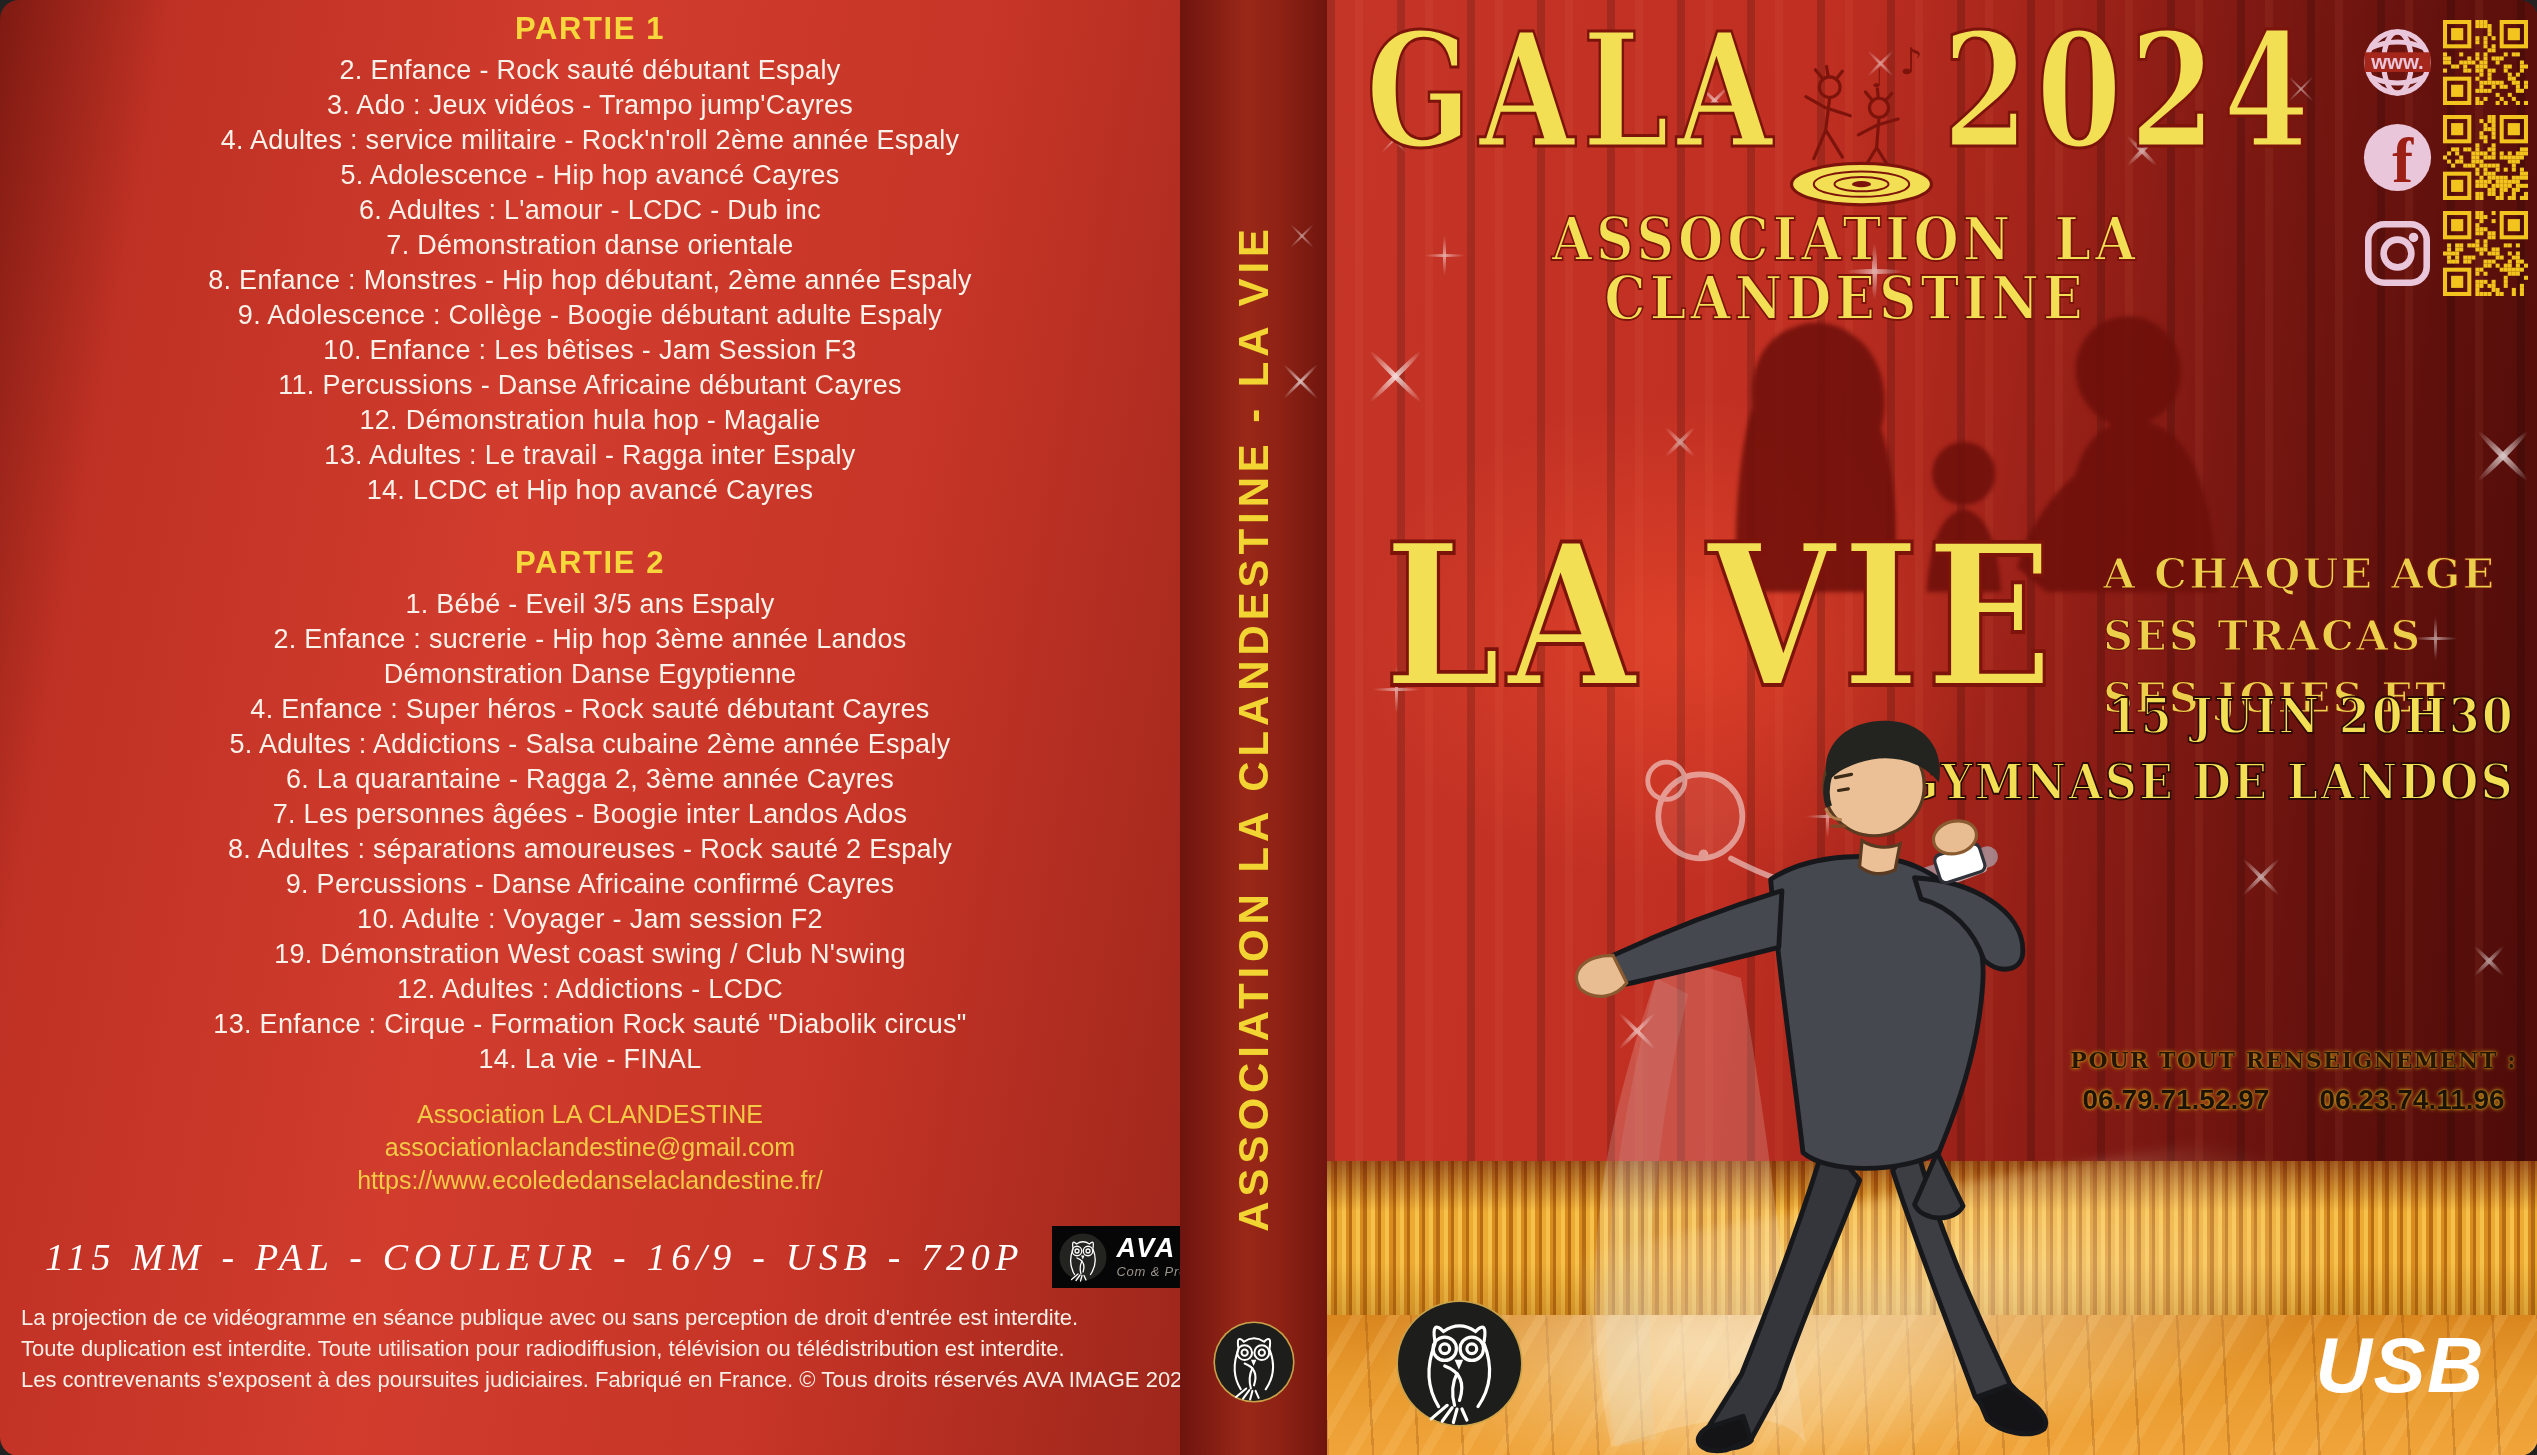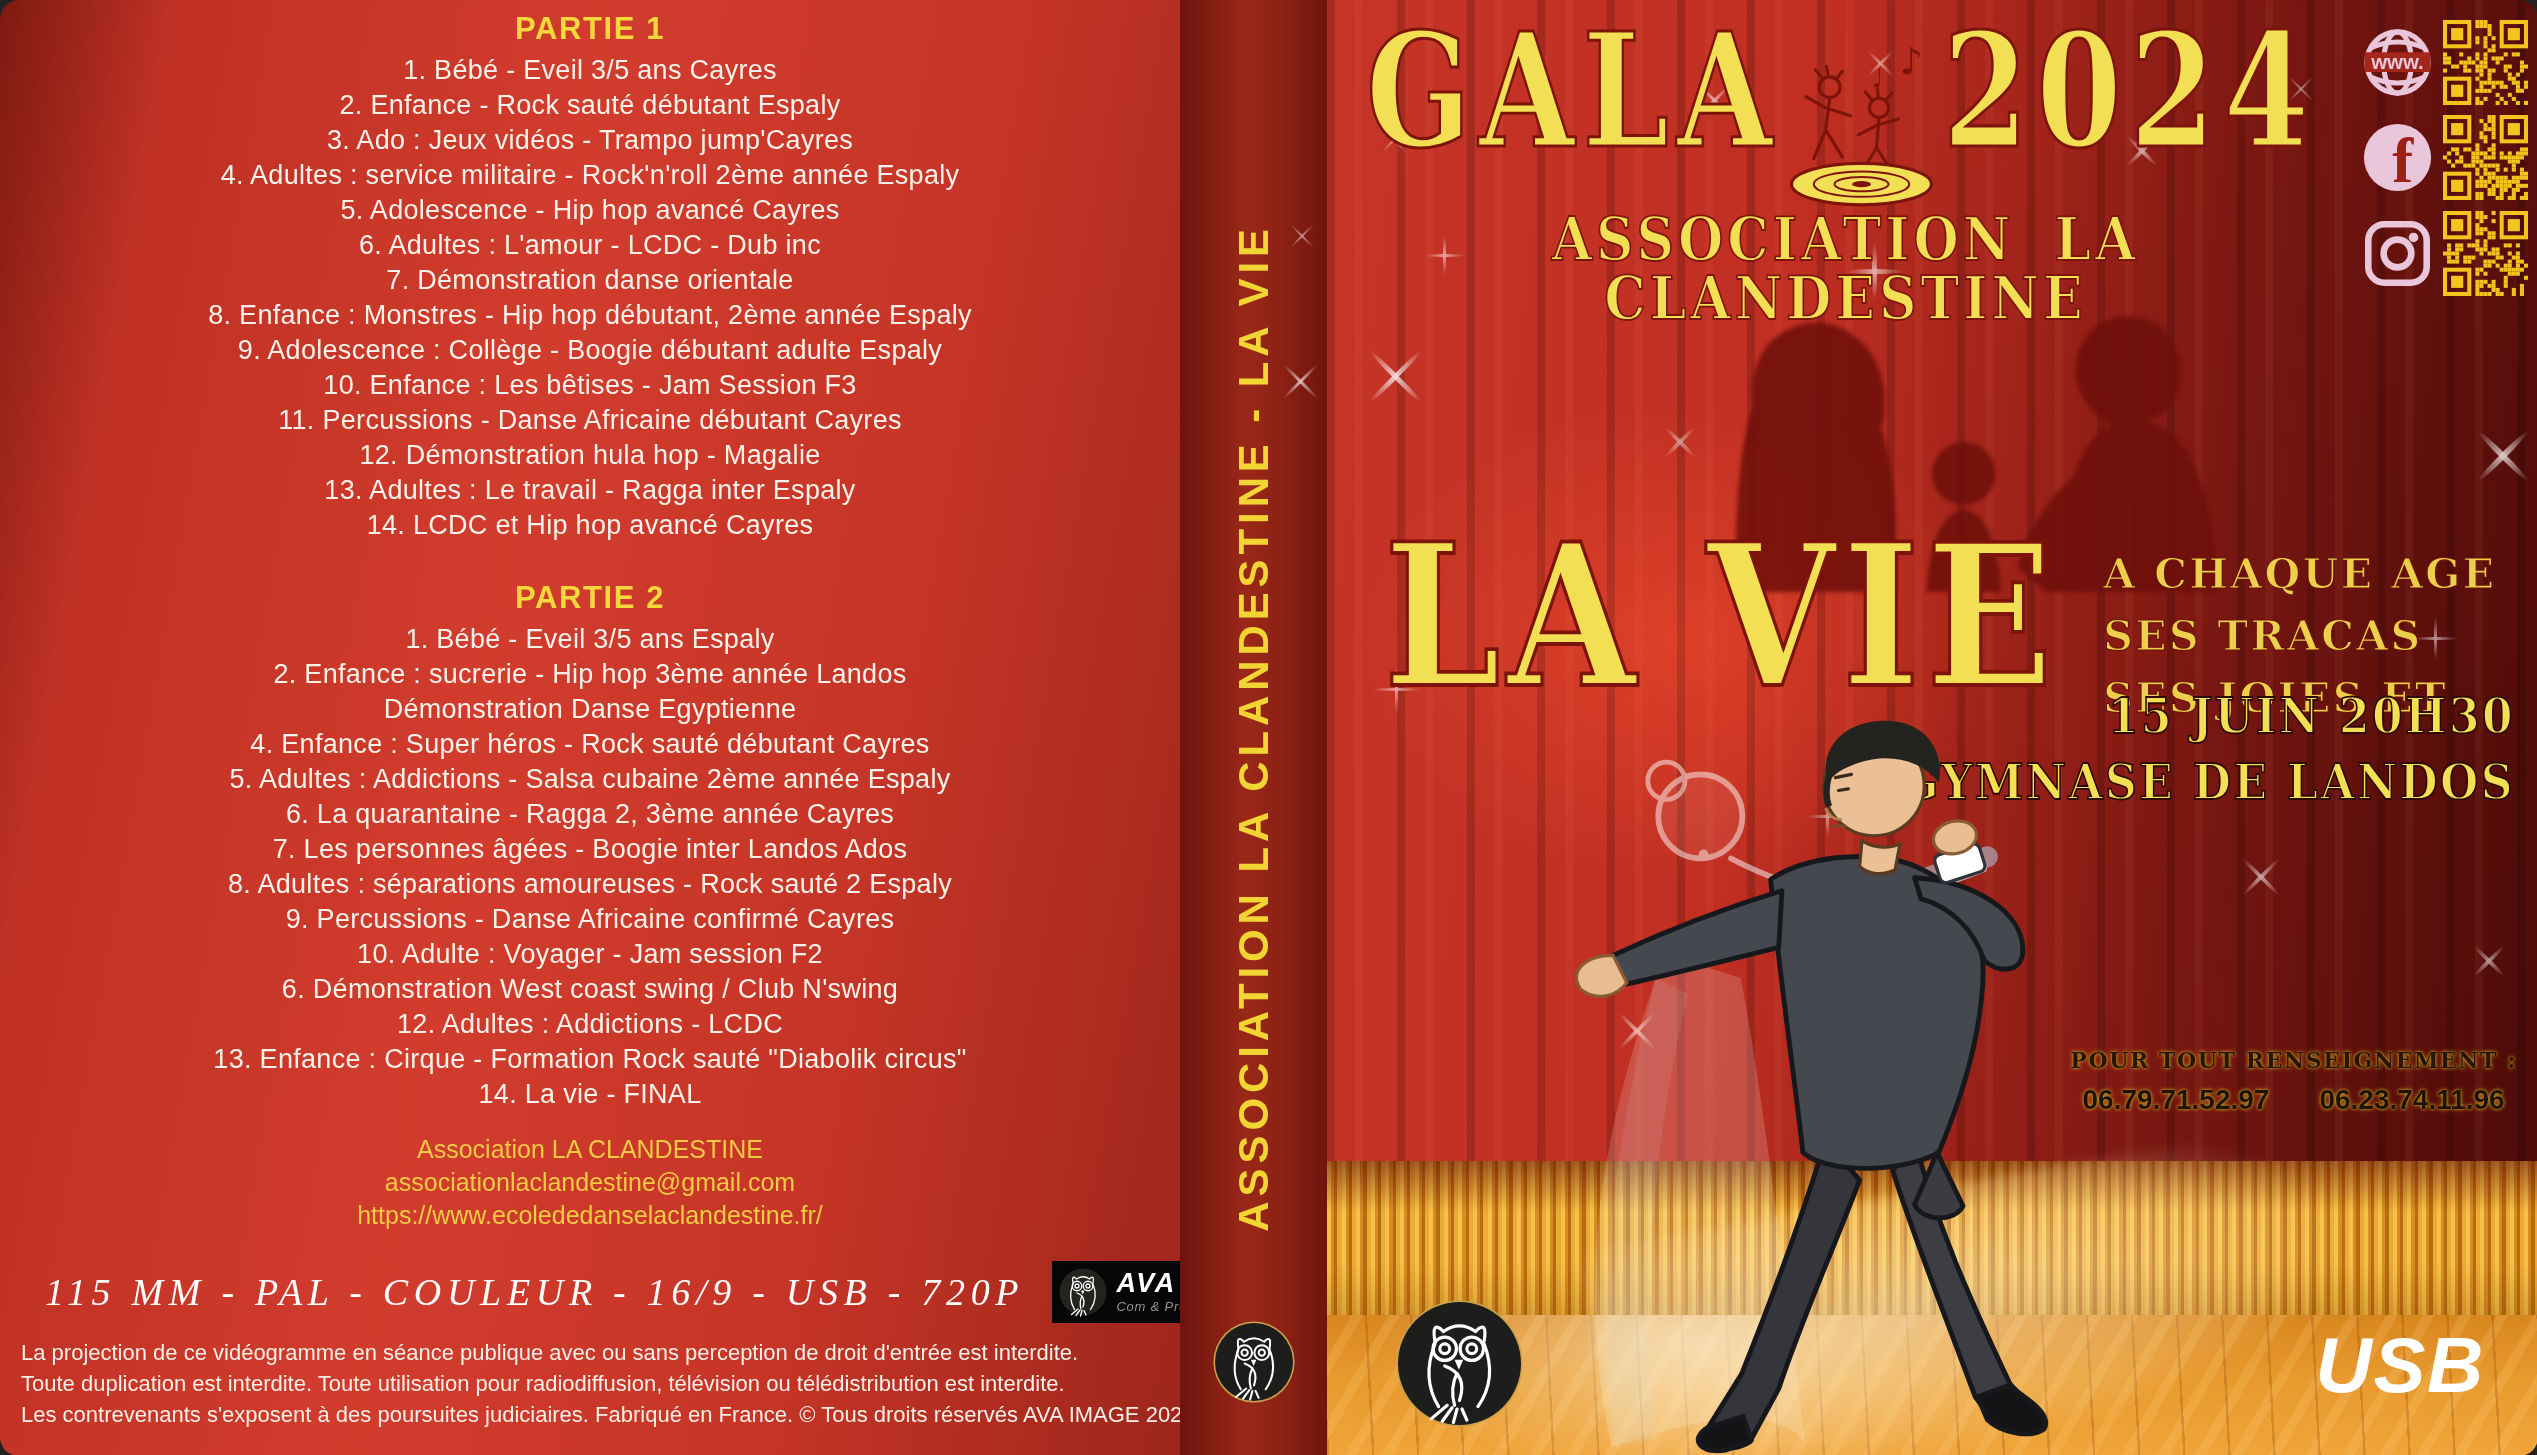--- a/index.html
+++ b/index.html
@@ -106,21 +106,20 @@
 </style>
 </head>
 <body>
 
 <div class="cover">
 
   <section class="back">
     <div class="back-inner">
       <div class="part-title">PARTIE 1</div>
       <ul class="tracklist">
-        <li>1. Bébé - Eveil 3/5 ans Cayres</li>
         <li>2. Enfance - Rock sauté débutant Espaly</li>
         <li>3. Ado : Jeux vidéos - Trampo jump'Cayres</li>
         <li>4. Adultes : service militaire - Rock'n'roll 2ème année Espaly</li>
         <li>5. Adolescence - Hip hop avancé Cayres</li>
         <li>6. Adultes : L'amour - LCDC - Dub inc</li>
         <li>7. Démonstration danse orientale</li>
         <li>8. Enfance : Monstres - Hip hop débutant, 2ème année Espaly</li>
         <li>9. Adolescence : Collège - Boogie débutant adulte Espaly</li>
         <li>10. Enfance : Les bêtises - Jam Session F3</li>
         <li>11. Percussions - Danse Africaine débutant Cayres</li>
@@ -133,21 +132,21 @@
         <li>1. Bébé - Eveil 3/5 ans Espaly</li>
         <li>2. Enfance : sucrerie - Hip hop 3ème année Landos</li>
         <li>Démonstration Danse Egyptienne</li>
         <li>4. Enfance : Super héros - Rock sauté débutant Cayres</li>
         <li>5. Adultes : Addictions - Salsa cubaine 2ème année Espaly</li>
         <li>6. La quarantaine - Ragga 2, 3ème année Cayres</li>
         <li>7. Les personnes âgées - Boogie inter Landos Ados</li>
         <li>8. Adultes : séparations amoureuses - Rock sauté 2 Espaly</li>
         <li>9. Percussions - Danse Africaine confirmé Cayres</li>
         <li>10. Adulte : Voyager - Jam session F2</li>
-        <li>6. Démonstration West coast swing / Club N'swing</li>
+        <li>19. Démonstration West coast swing / Club N'swing</li>
         <li>12. Adultes : Addictions - LCDC</li>
         <li>13. Enfance : Cirque - Formation Rock sauté "Diabolik circus"</li>
         <li>14. La vie - FINAL</li>
       </ul>
       <div class="contact">
         <div>Association LA CLANDESTINE</div>
         <div>associationlaclandestine@gmail.com</div>
         <div>https://www.ecolededanselaclandestine.fr/</div>
       </div>
       <div class="tech-row">

